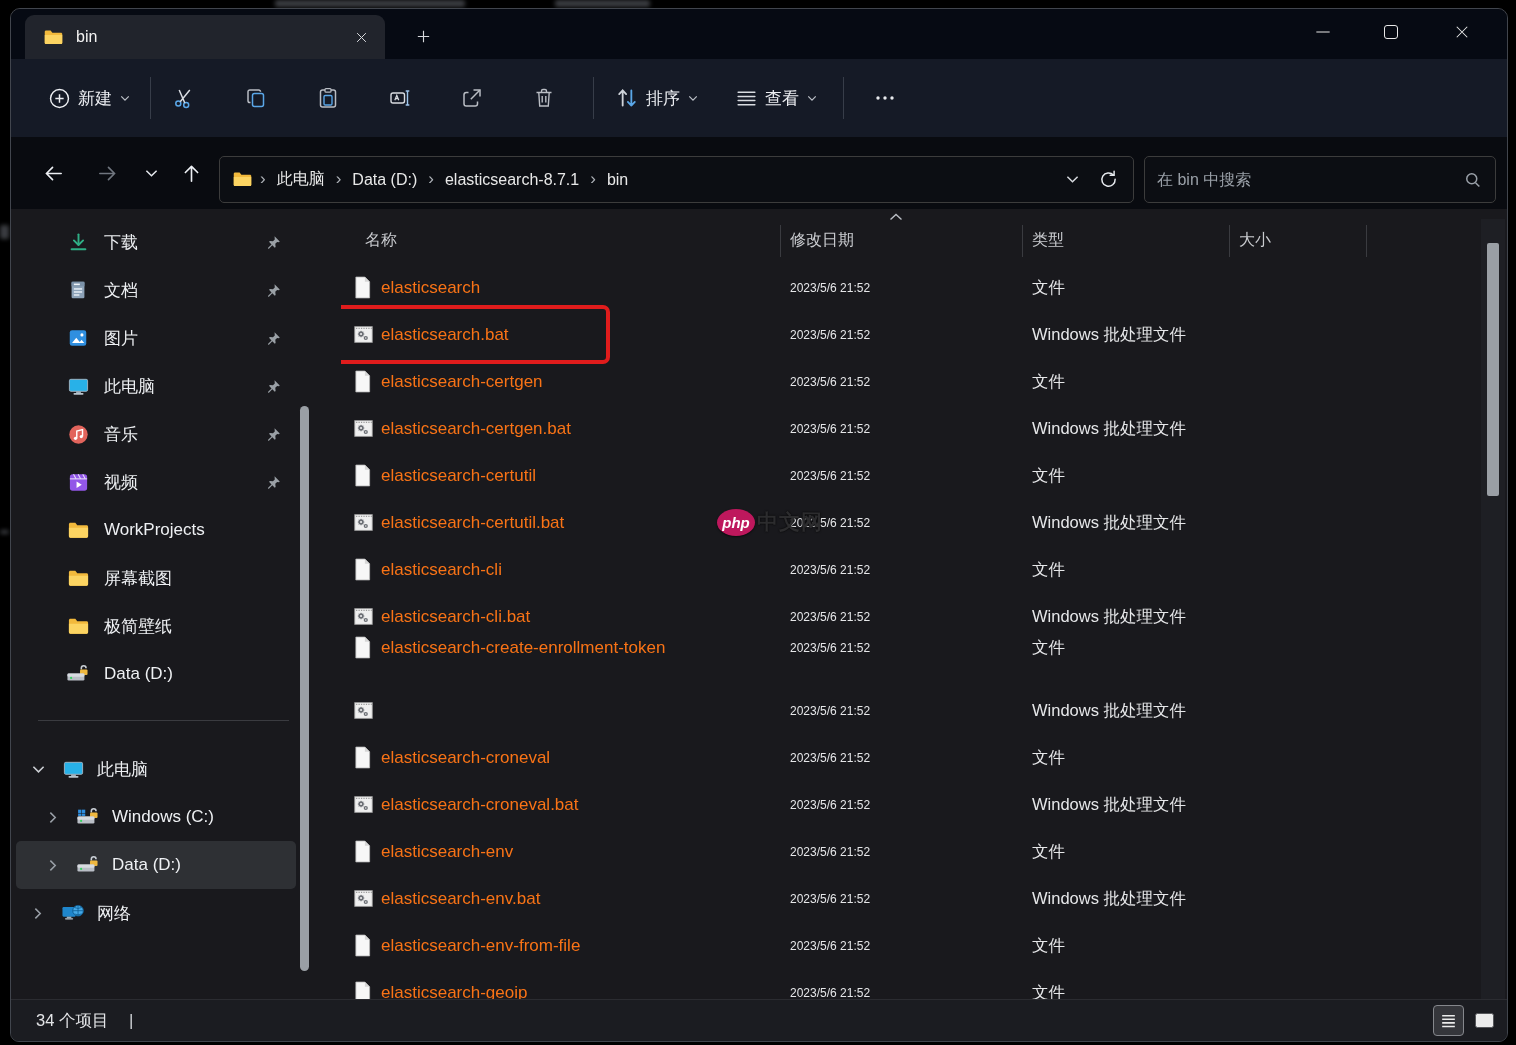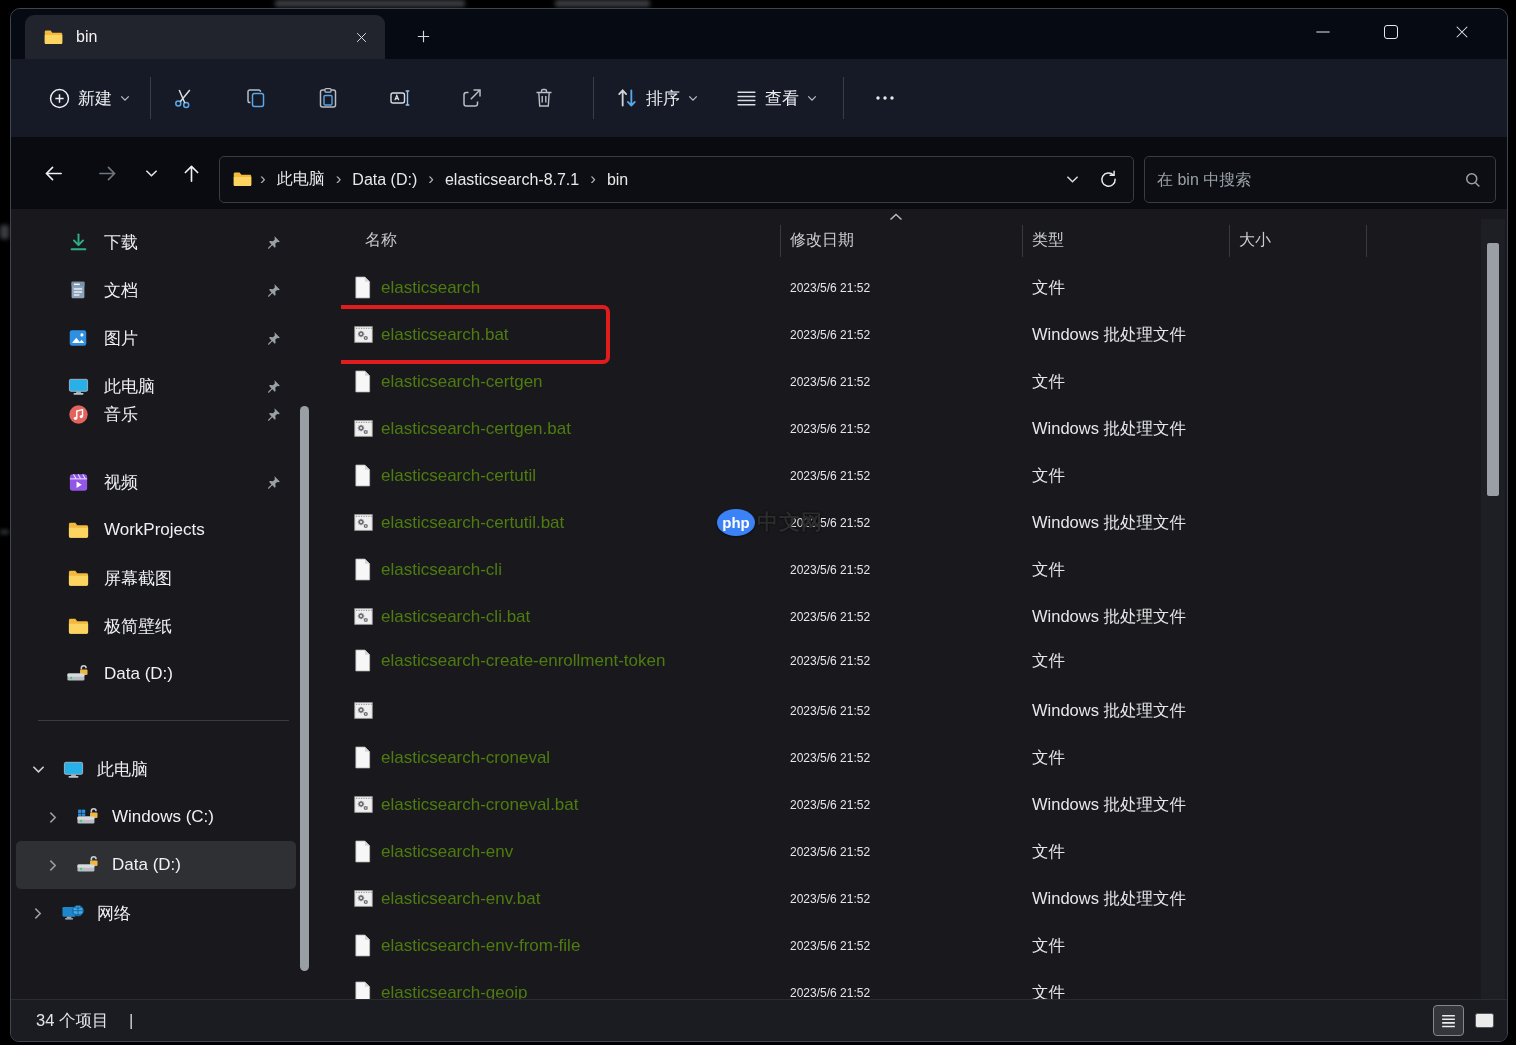--- a/index.html
+++ b/index.html
@@ -80,32 +80,32 @@
 
   
   #list-header{position:absolute;top:212px;height:40px;left:330px;right:20px}
   .hcol{position:absolute;top:9px;font-size:16px;color:#c9cbcf;white-space:nowrap}
   .hsep{position:absolute;top:4px;width:1px;height:32px;background:#3a3b40}
   #sort-chip{position:absolute;left:548px;top:-8px}
   #file-rows{position:absolute;left:330px;top:255px;width:1152px;height:737px;overflow:hidden}
   .frow{position:absolute;left:0;width:100%;height:47px}
   .frow .cell{position:absolute;top:0;height:47px;display:flex;align-items:center}
   .frow .ficon{left:12px}
-  .frow .fname{left:40px;font-size:17px;color:#4d7c0f;white-space:nowrap}
+  .frow .fname{left:40px;font-size:17px;color:#f97316;white-space:nowrap}
   .frow .fdate{left:449px;font-size:12px;color:#e6e7e9;white-space:nowrap}
   .frow .ftype{left:691px;font-size:16.5px;color:#e6e7e9;white-space:nowrap}
   .redbox{position:absolute;left:-10px;top:-6px;width:271px;height:51px;border:4px solid #e01c1c;border-radius:7px;z-index:5;pointer-events:none}
 
   #list-scroll-track{position:absolute;left:1470px;top:210px;width:24px;height:782px;background:#1e1f24}
   #list-scroll-thumb{position:absolute;left:1476px;top:234px;width:12px;height:253px;background:#9a9fa5;border-radius:2px}
 
   
   #watermark{position:absolute;left:706px;top:499px;z-index:6;display:flex;align-items:center;pointer-events:none}
-  #wm-badge{width:38px;height:27px;background:#3b82f6;border-radius:50%;display:flex;align-items:center;justify-content:center;
-    color:#fff;font-weight:bold;font-size:15px;box-shadow:0 1px 2px rgba(0,0,0,.6)}
+  #wm-badge{width:38px;height:27px;background:#be185d;border-radius:50%;display:flex;align-items:center;justify-content:center;
+    color:#fff;font-style:italic;font-weight:bold;font-size:15px;box-shadow:0 1px 2px rgba(0,0,0,.6)}
   #wm-text{margin-left:2px;font-size:21px;font-weight:bold;color:#2c2c2e;text-shadow:0 0 2px #000;letter-spacing:1px}
 
   
   #statusbar{position:absolute;left:0;bottom:0;width:100%;height:42px;background:#1b1c21;border-top:1px solid #2b2c31;box-sizing:border-box}
   #status-count{position:absolute;left:25px;top:0;height:42px;display:flex;align-items:center;font-size:16.5px;color:#e3e4e7}
   #status-divider{position:absolute;left:118px;top:0;height:42px;display:flex;align-items:center;font-size:17px;color:#cfd1d5}
   .viewbtn{position:absolute;top:5px;width:31px;height:31px;display:flex;align-items:center;justify-content:center;border-radius:4px;box-sizing:border-box}
   #view-details{left:1422px;background:#35363b;border:1px solid #85878c}
   #view-large{left:1458px}
   #view-large .thumb{width:17px;height:13px;background:#ececec;border-radius:2.5px;border:1.6px solid #55565a}
@@ -364,21 +364,21 @@
             <rect x="6.8" y="18.8" width="10.4" height="1.7" rx="0.8" fill="#b9c4cd"></rect>
           </svg>
         </span>
         <span class="slabel">此电脑</span>
         <span class="pin">
           <svg viewBox="0 0 24 24" width="17" height="17" fill="#9aa0a6">
             <path d="M13.5 3.2l7.3 7.3-1 1-2.7-.2-2.6 2.6.5 4.3-1.2 1.2-3.5-3.5-5.1 5.1-1.1-1.1 5.1-5.1L5.7 11l1.2-1.2 4.3.5 2.6-2.6-.2-2.7z"></path>
           </svg>
         </span>
       </div>
-      <div class="srow" style="top: 381px; align-items: center;">
+      <div class="srow" style="top: 401px; align-items: center;">
         <span class="sicon">
           <svg viewBox="0 0 24 24" width="23" height="23">
             <circle cx="12" cy="12" r="9.6" fill="#e2645c"></circle>
             <path d="M10.2 16V8.4l6-1.5v7.2" stroke="#fff" stroke-width="1.5" fill="none"></path>
             <circle cx="8.9" cy="16" r="1.7" fill="#fff"></circle>
             <circle cx="14.9" cy="14.2" r="1.7" fill="#fff"></circle>
           </svg>
         </span>
         <span class="slabel">音乐</span>
         <span class="pin">
@@ -638,21 +638,21 @@
             <circle cx="9.2" cy="11.5" r="1.2" fill="#efefef"></circle>
             <path d="M9.2 7.8v1M9.2 14.2v1M5.5 11.5h1M12 11.5h1M6.6 8.9l.7.7M11.1 13.4l.7.7M11.8 8.9l-.7.7M7.3 13.4l-.7.7" stroke="#6b6e74" stroke-width="1"></path>
             <circle cx="14.6" cy="16" r="2.4" fill="#6b6e74"></circle>
             <circle cx="14.6" cy="16" r="0.9" fill="#efefef"></circle>
           </svg>
         </span>
         <span class="cell fname">elasticsearch-cli.bat</span>
         <span class="cell fdate">2023/5/6 21:52</span>
         <span class="cell ftype">Windows 批处理文件</span>
       </div>
-      <div class="frow" style="top: 373px;">
+      <div class="frow" style="top: 360px;">
         <span class="cell ficon">
           <svg viewBox="0 0 20 24" width="19" height="23">
             <path d="M3 1h9.5L17.5 6v17H3z" fill="#f7f7f7" stroke="#b9b9b9" stroke-width="0.8"></path>
             <path d="M12.5 1l5 5h-5z" fill="#d6d6d6"></path>
           </svg>
         </span>
         <span class="cell fname">elasticsearch-create-enrollment-token</span>
         <span class="cell fdate">2023/5/6 21:52</span>
         <span class="cell ftype">文件</span>
       </div>

